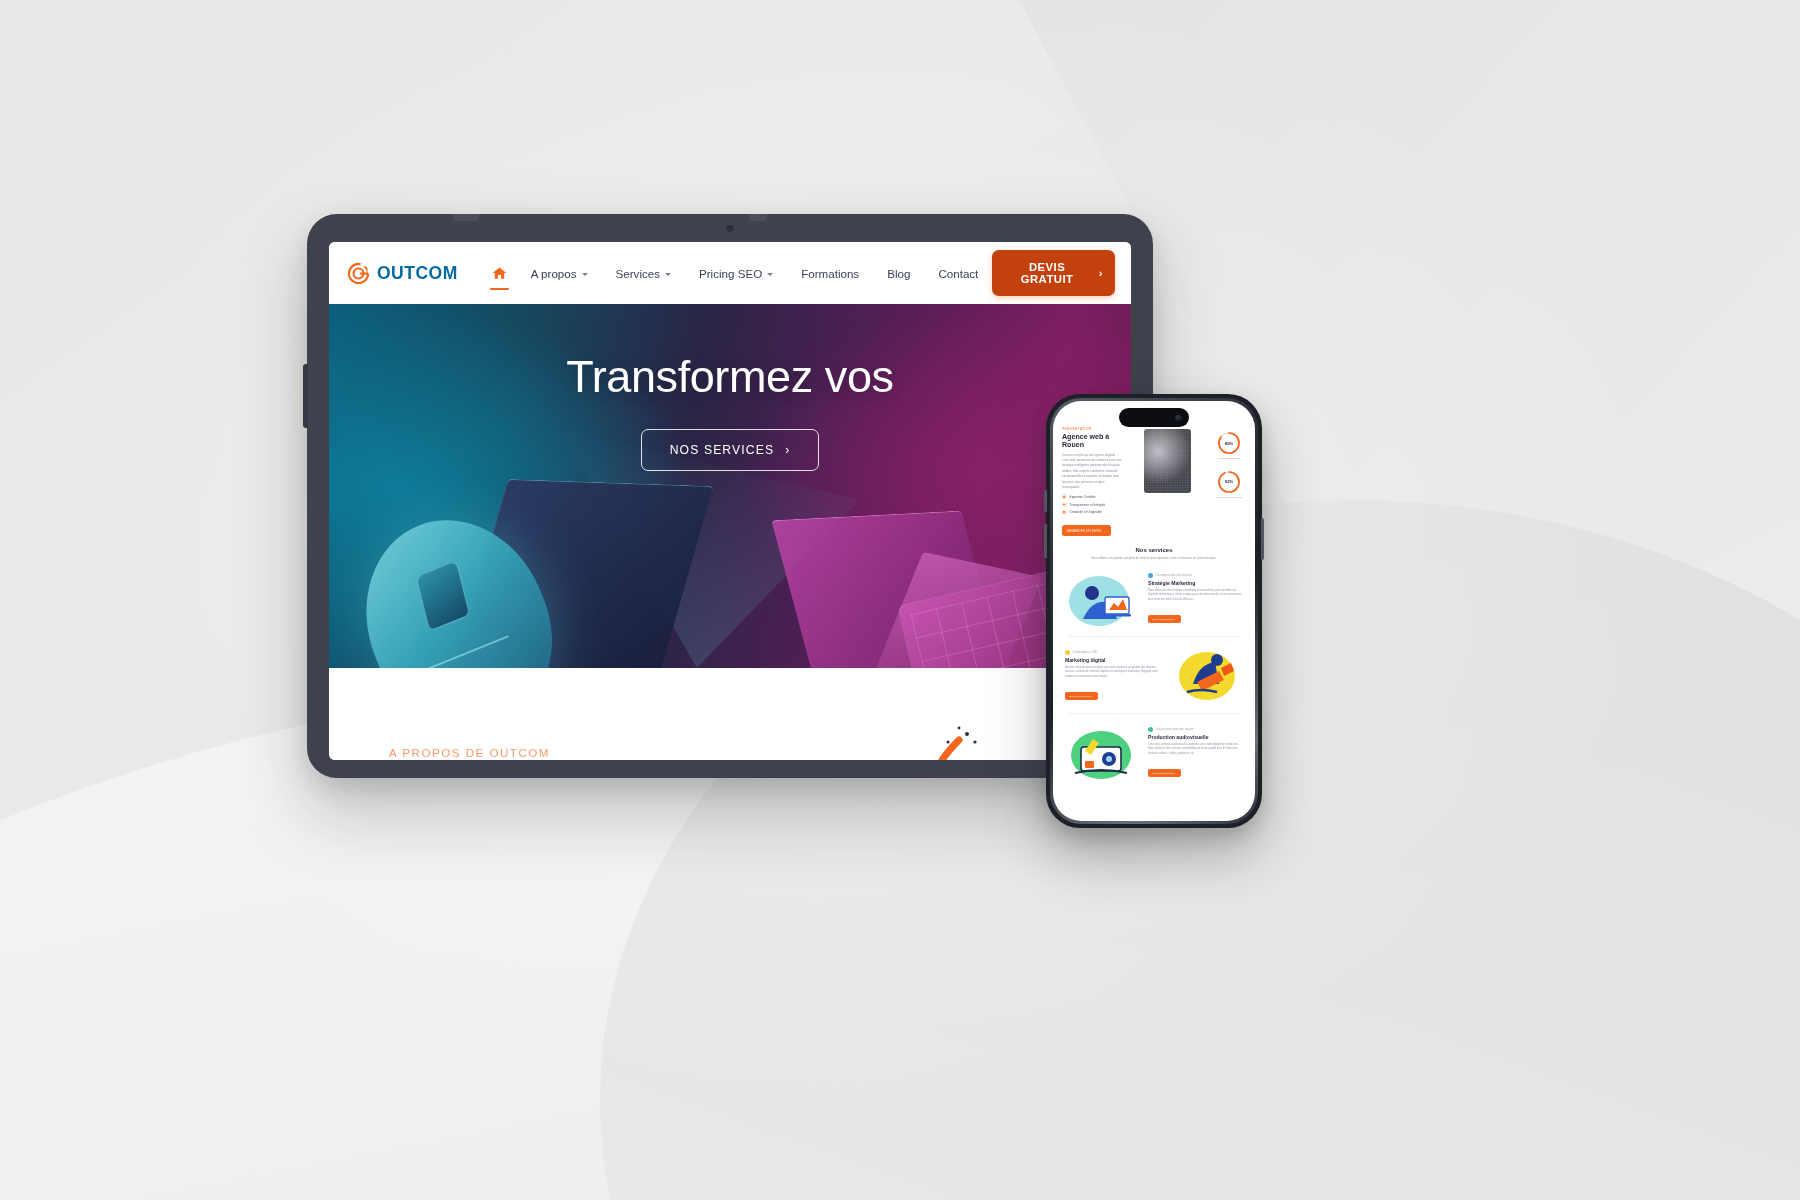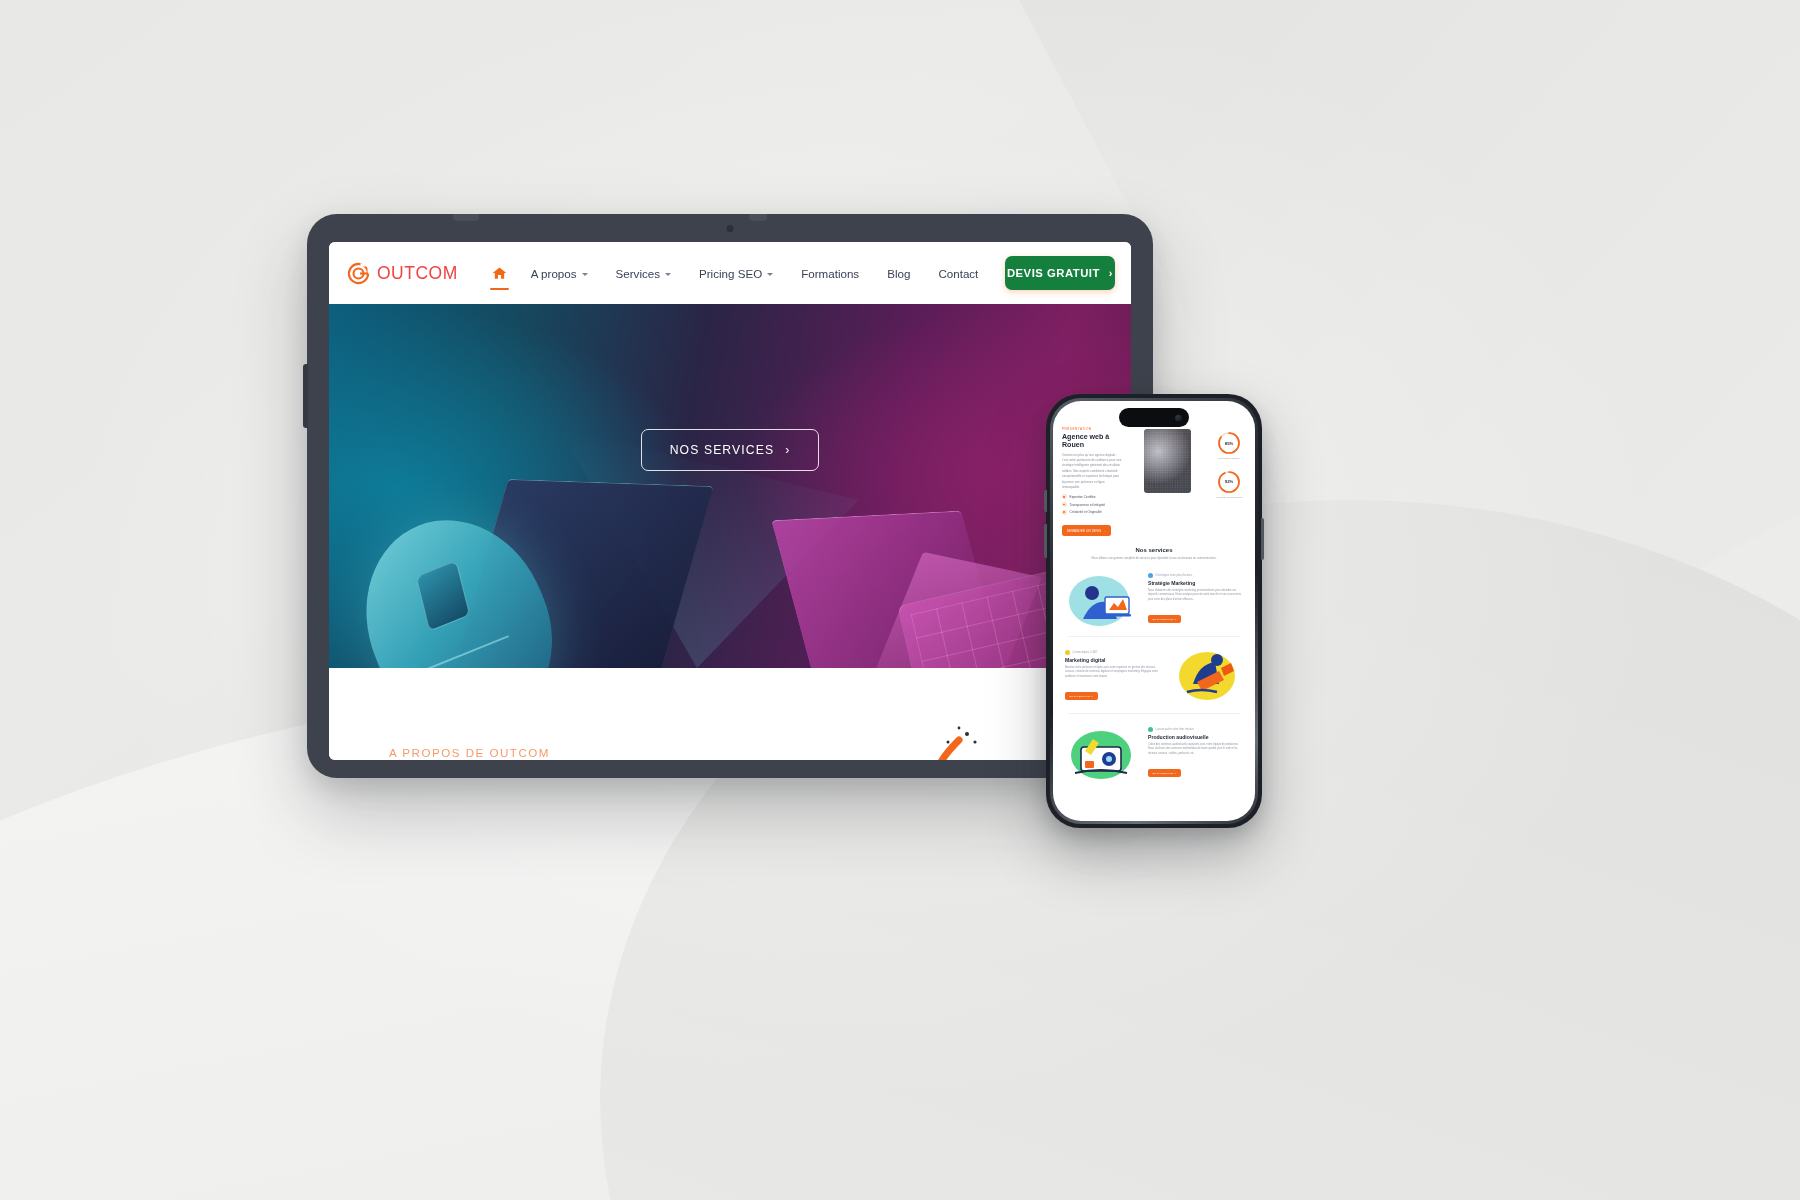--- a/index.html
+++ b/index.html
@@ -72,41 +72,41 @@
 
   
   .nav {
     height: 62px; background: #ffffff;
     display: flex; align-items: center; padding: 0 16px 0 18px; gap: 0;
     position: relative; z-index: 3;
   }
   .brand { display: flex; align-items: center; gap: 7px; margin-right: 24px; }
   .brand-mark { width: 23px; height: 23px; flex: none; }
   .brand-name {
-    font-size: 17.5px; letter-spacing: 0.5px; color: #ef4444; font-weight: 400;
+    font-size: 17.5px; letter-spacing: 0.5px; color: #0369a1; font-weight: 700;
   }
   .nav-links { display: flex; align-items: flex-end; gap: 0; flex: 1; }
   .nav-item {
     position: relative; padding: 6px 14px;
     font-size: 11.6px; color: #3b4157; white-space: nowrap;
     display: flex; align-items: center; gap: 5px; cursor: pointer;
   }
   .nav-item.home { padding: 6px 10px; }
   .nav-item .caret {
     width: 0; height: 0; border-left: 3.4px solid transparent; border-right: 3.4px solid transparent;
     border-top: 3.8px solid #7b8094; margin-top: 1px;
   }
   .nav-item.active::after {
     content: ""; position: absolute; left: 8px; right: 8px; bottom: -4px;
     height: 2.5px; background: #f2671b; border-radius: 2px;
   }
   .home-icon { width: 15px; height: 14px; display: block; }
   .cta-nav {
-    background: #15803d; color: #fff; border: none; border-radius: 7px;
-    padding: 11px 2px; font-size: 11.3px; letter-spacing: 0.5px; font-weight: 600;
+    background: #c2410c; color: #fff; border: none; border-radius: 7px;
+    padding: 11px 12px; font-size: 11.3px; letter-spacing: 0.5px; font-weight: 600;
     display: flex; align-items: center; gap: 9px; cursor: pointer;
     font-family: "Liberation Sans", sans-serif;
     box-shadow: 0 2px 6px rgba(242,103,27,0.3);
   }
   .cta-nav .arw { font-size: 11px; font-weight: 700; }
 
   
   .hero {
     height: 364px; position: relative; overflow: hidden;
     background:
@@ -374,21 +374,21 @@
       <div class="ph-mouse"></div>
       <div class="ph-mouse-btn"></div>
       <div class="ph-mouse-line"></div>
       <div class="ph-kbd">
         <div class="ph-kbd-keys"></div>
       </div>
       <div class="hero-noise"></div>
 
       <div class="hero-inner">
         <h1 class="hero-title">
-          <br>
+          <span>Transformez vos</span><br>
         </h1>
         <button class="hero-btn">
           <span>NOS SERVICES</span>
           <span>›</span>
         </button>
       </div>
     </div>
 
     <div class="band">
       <div class="band-eyebrow">A PROPOS DE OUTCOM</div>

